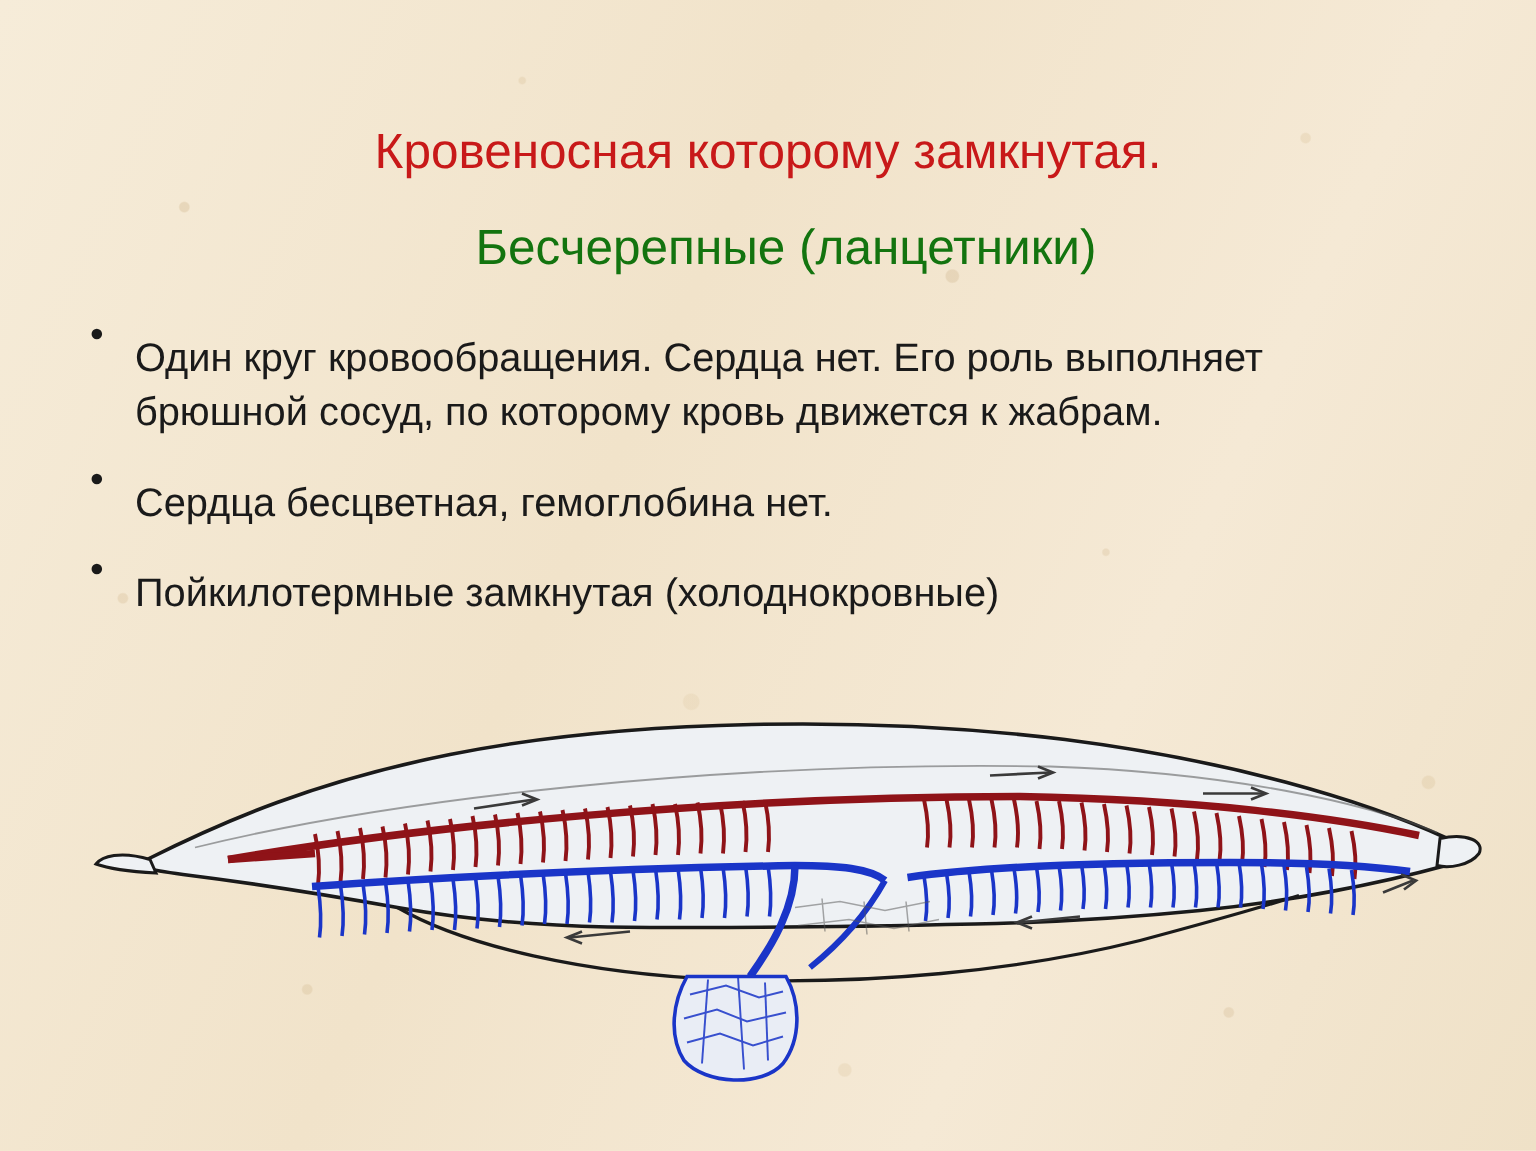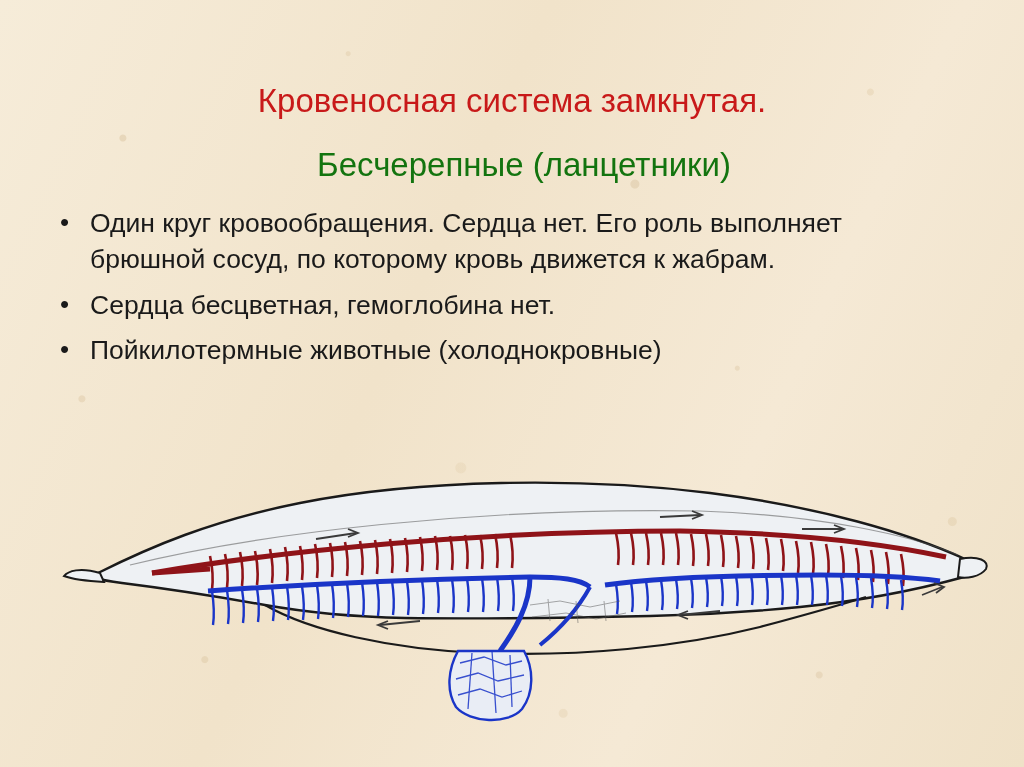--- a/index.html
+++ b/index.html
@@ -89,53 +89,54 @@
     width: 38px;
     font-size: 26px;
     line-height: 1.37;
     color: #1a1a1a;
     text-align: left;
     padding-left: 8px;
     box-sizing: border-box;
   }
   .bullet .btext {
     flex: 1 1 auto;
+    margin-top: 15px;
   }
   .figure {
     position: absolute;
     left: 60px;
     top: 455px;
     width: 930px;
     height: 270px;
   }
 </style>
 </head>
 <body>
 
 <div class="bg-texture"></div>
 
 <div class="slide">
 
 
-  <div class="subtitle-red">Кровеносная система замкнутая.</div>
+  <div class="subtitle-red">Кровеносная которому замкнутая.</div>
 
   <div class="subtitle-green">Бесчерепные (ланцетники)</div>
 
   <div class="bullets">
     <div class="bullet">
       <span class="dot">•</span>
       <span class="btext">Один круг кровообращения. Сердца нет. Его роль выполняет брюшной сосуд, по которому кровь движется к жабрам.</span>
     </div>
     <div class="bullet">
       <span class="dot">•</span>
       <span class="btext">Сердца бесцветная, гемоглобина нет.</span>
     </div>
     <div class="bullet">
       <span class="dot">•</span>
-      <span class="btext">Пойкилотермные животные (холоднокровные)</span>
+      <span class="btext">Пойкилотермные замкнутая (холоднокровные)</span>
     </div>
   </div>
 
   <div class="figure">
     <svg viewBox="0 0 930 270" width="930" height="270" xmlns="http://www.w3.org/2000/svg">
 
       <path d="M 38,118 C 90,92 150,66 240,48 C 360,24 520,22 650,38 C 760,52 848,78 905,104
                C 918,110 918,118 904,122 C 860,134 800,146 740,152
                C 690,157 640,160 590,161 C 500,163 420,164 345,163
                C 300,162 250,158 205,150 C 160,142 110,134 62,128 C 40,125 28,123 38,118 Z" fill="#eef1f4" stroke="#1a1a1a" stroke-width="2.4" stroke-dasharray="0"></path>

